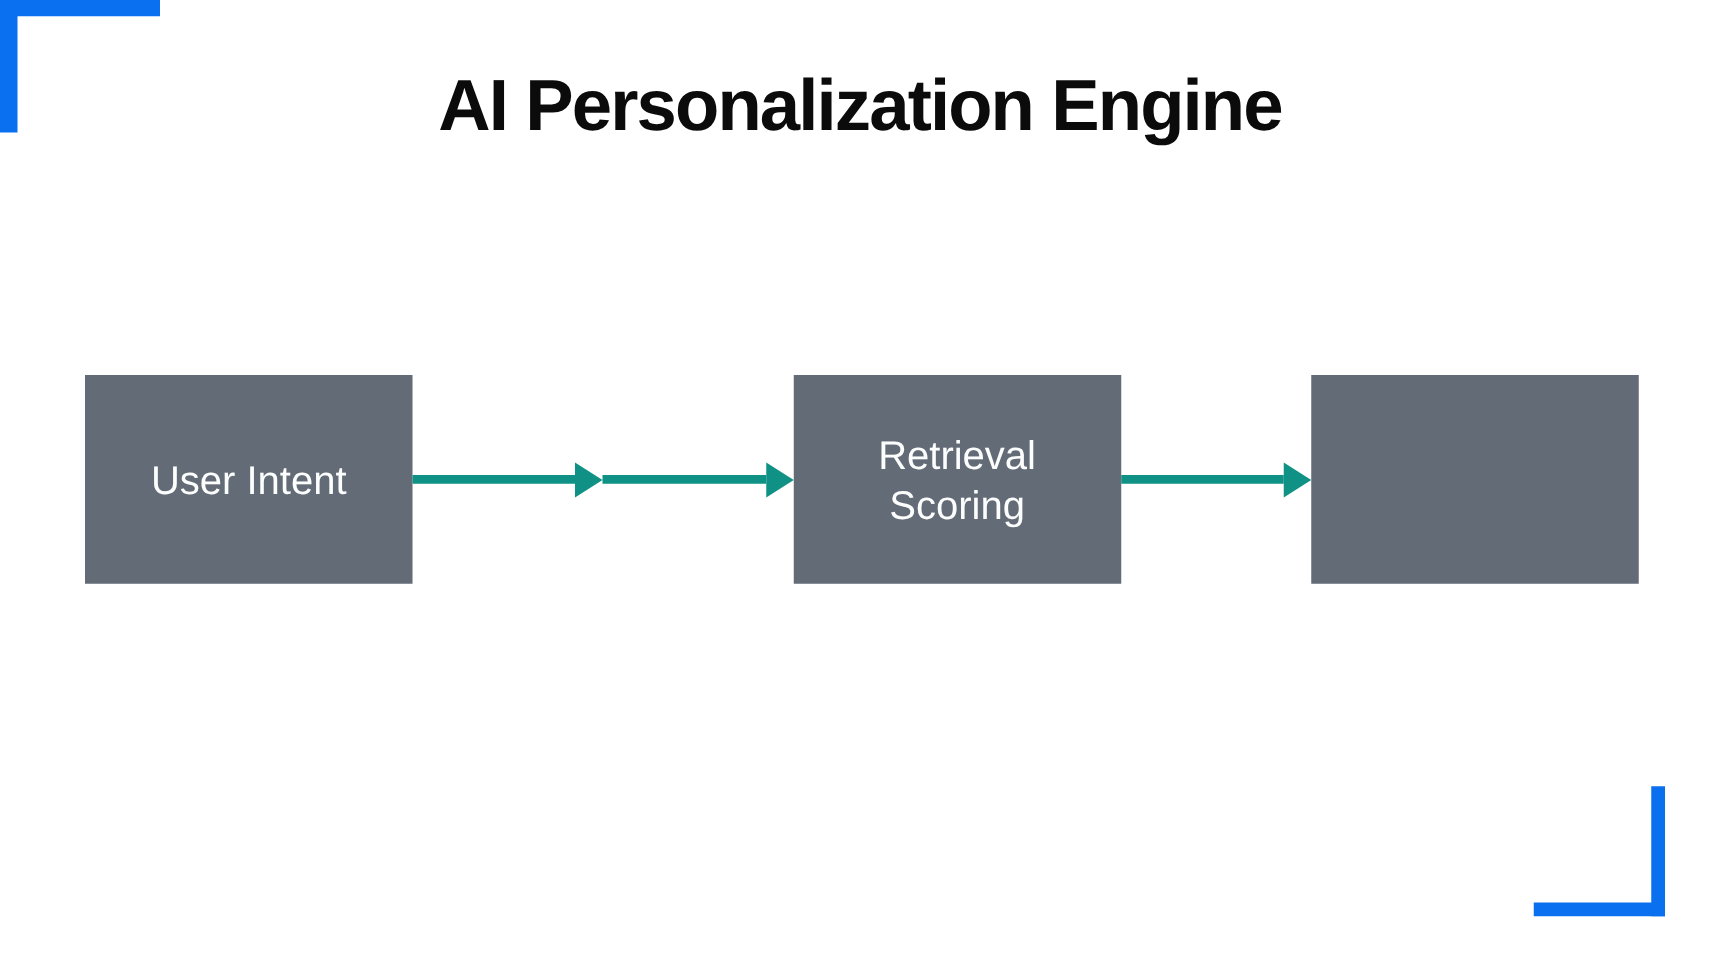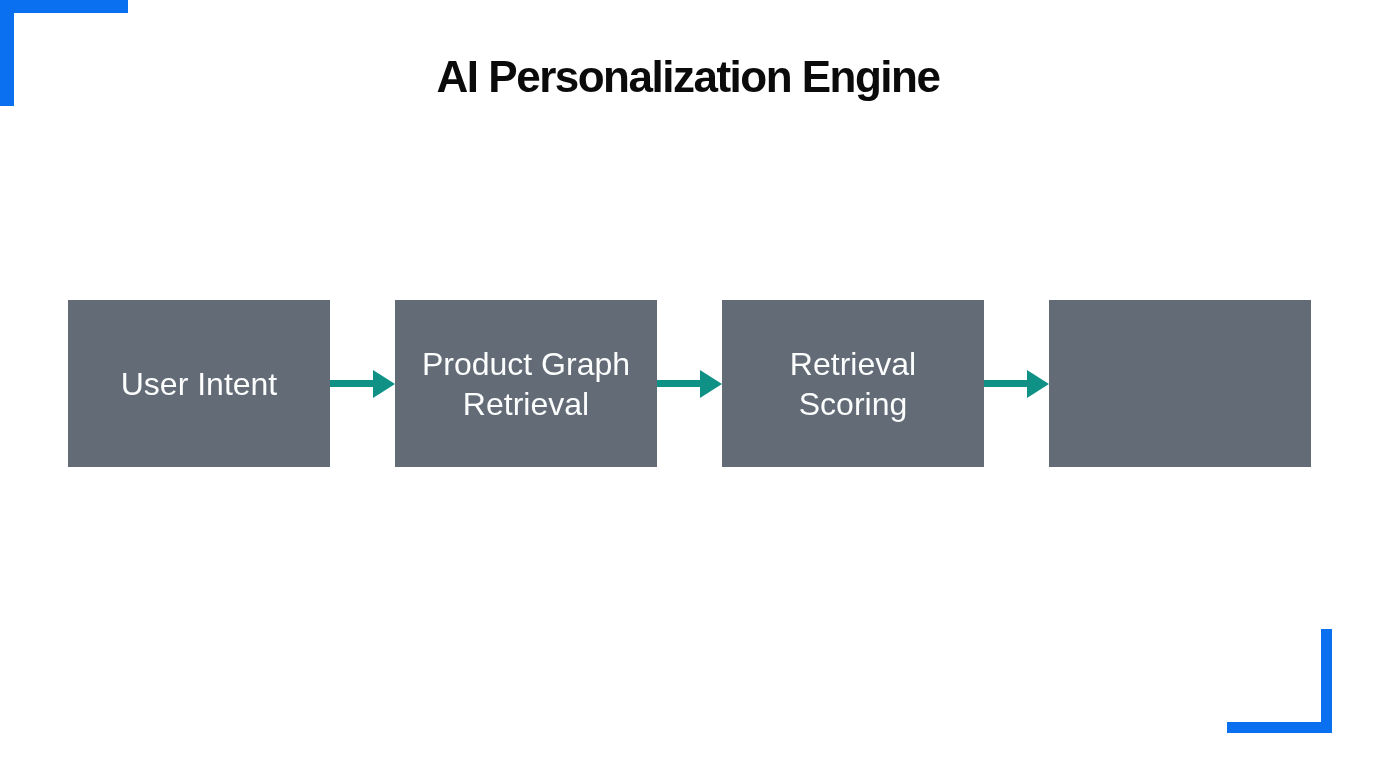--- a/index.html
+++ b/index.html
@@ -27,21 +27,21 @@
   .br-h { left: 1227px; top: 722px; width: 105px; height: 11px; }
 
   
   .title {
     position: absolute;
     top: 52px;
     left: 0;
     right: 0;
     margin: 0;
     text-align: center;
-    font-size: 44px;
+    font-size: 58px;
     font-weight: 700;
     letter-spacing: -1.5px;
     color: var(--title-text, #0b0b0b);
     line-height: 1.15;
   }
 
   
   .flow {
     position: absolute;
     left: 68px;
@@ -99,24 +99,20 @@
 
     <div class="step">
       <span>User Intent</span>
     </div>
 
     <div class="connector">
       <div class="shaft"></div>
       <div class="head"></div>
     </div>
 
-    <div class="step">
-      <span>Product Graph</span>
-      <span>Retrieval</span>
-    </div>
 
     <div class="connector">
       <div class="shaft"></div>
       <div class="head"></div>
     </div>
 
     <div class="step">
       <span>Retrieval</span>
       <span>Scoring</span>
     </div>

